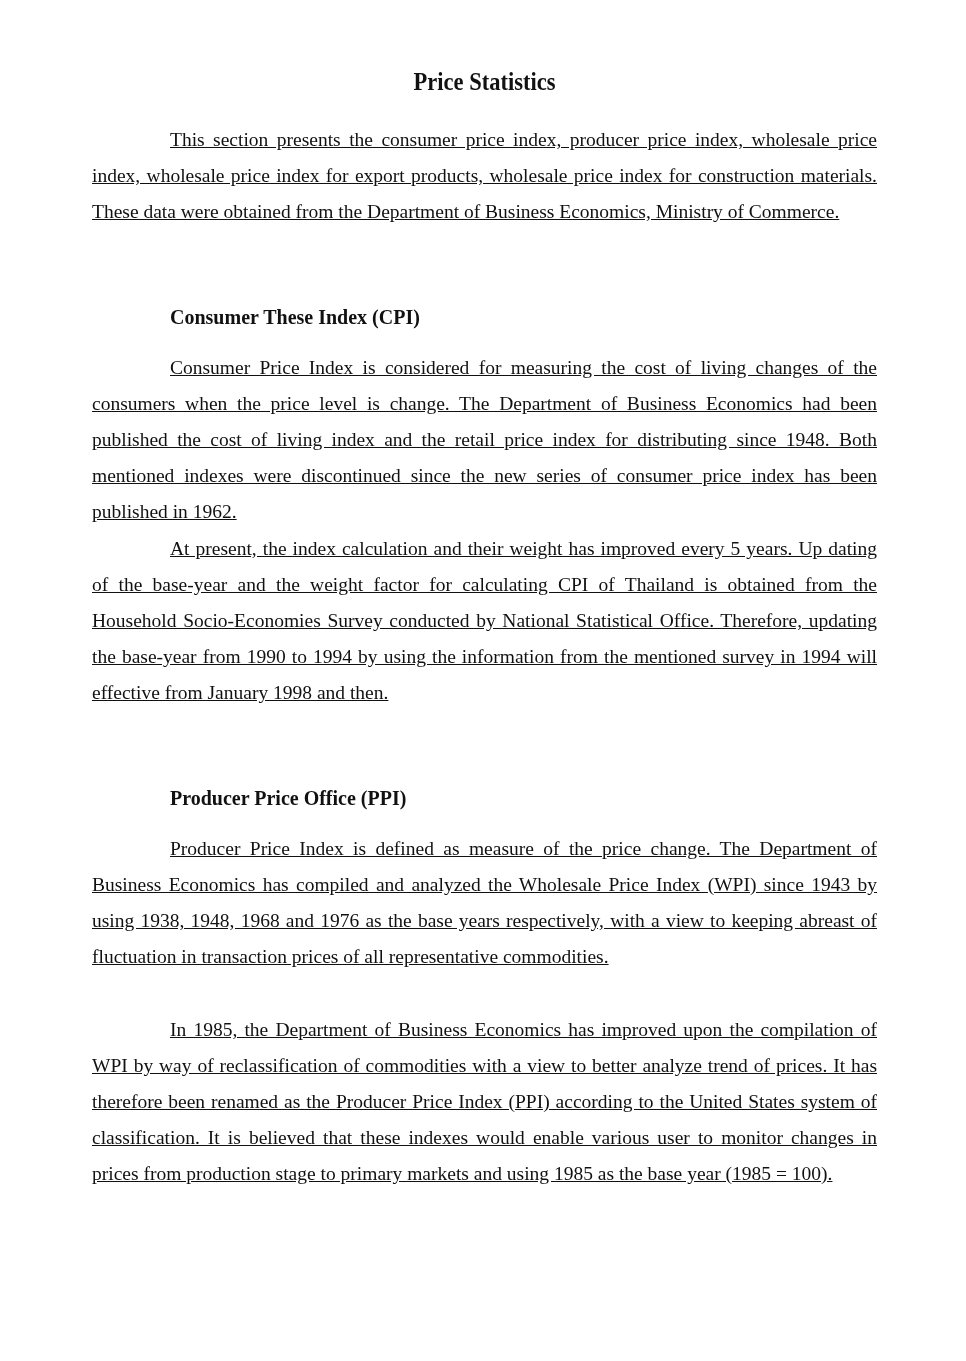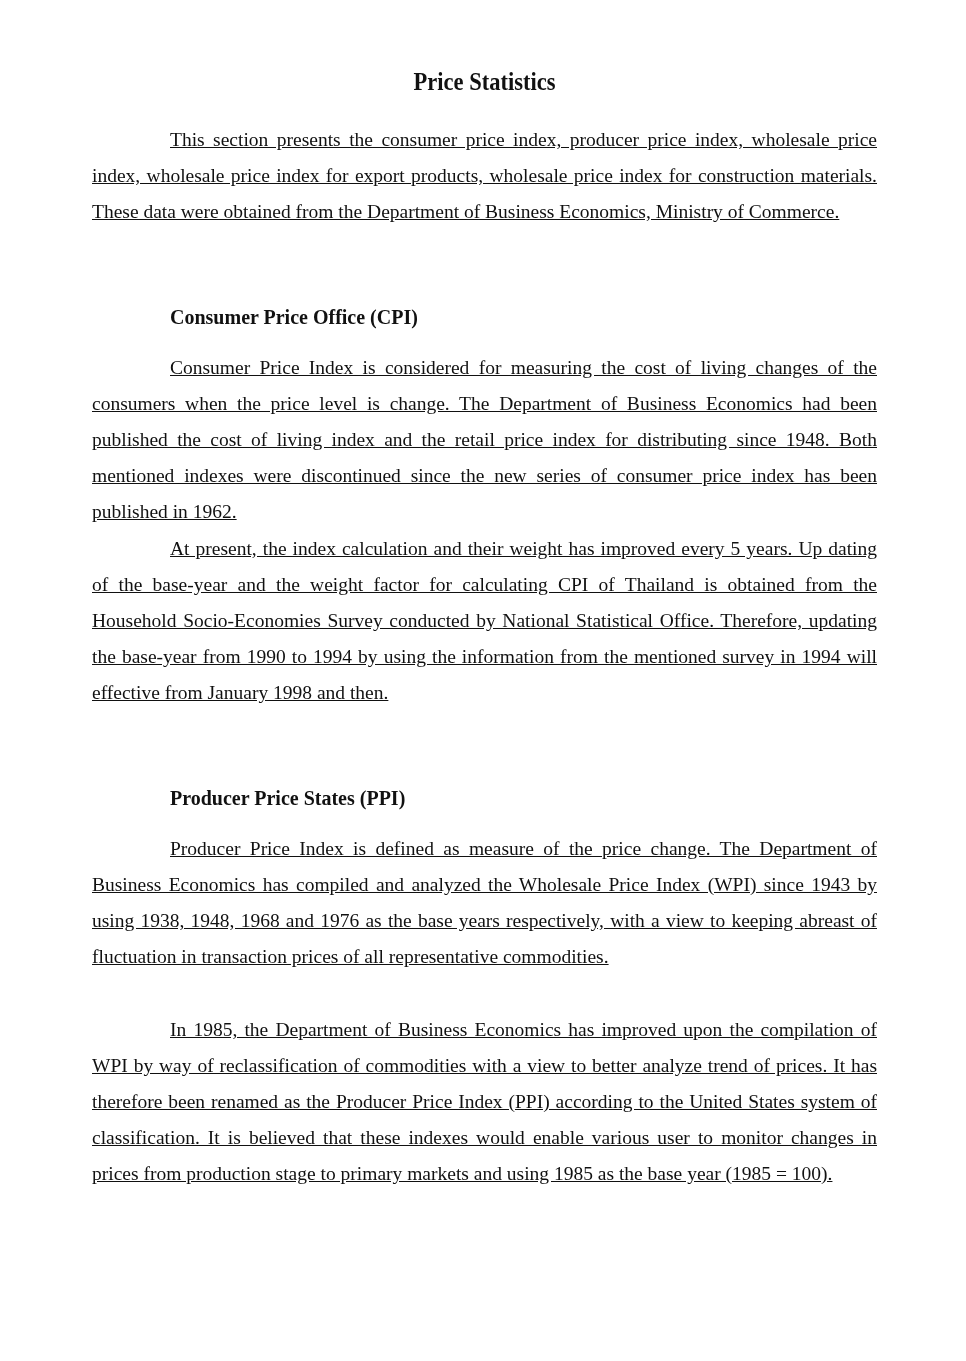--- a/index.html
+++ b/index.html
@@ -28,24 +28,24 @@
     }
   </style>
 </head>
 <body>
 
 <div class="page">
   <h1 class="title">Price Statistics</h1>
 
   <p class="para" style="top:122px;">This section presents the consumer price index, producer price index, wholesale price index, wholesale price index for export products, wholesale price index for construction materials. These data were obtained from the Department of Business Economics, Ministry of Commerce.</p>
 
-  <h2 class="heading" style="top:306px;">Consumer Price Office (CPI)</h2>
+  <h2 class="heading" style="top:306px;">Consumer These Index (CPI)</h2>
 
   <p class="para" style="top:350px;">Consumer Price Index is considered for measuring the cost of living changes of the consumers when the price level is change. The Department of Business Economics had been published the cost of living index and the retail price index for distributing since 1948. Both mentioned indexes were discontinued since the new series of consumer price index has been published in 1962.</p>
 
   <p class="para" style="top:531px;">At present, the index calculation and their weight has improved every 5 years. Up dating of the base-year and the weight factor for calculating CPI of Thailand is obtained from the Household Socio-Economies Survey conducted by National Statistical Office. Therefore, updating the base-year from 1990 to 1994 by using the information from the mentioned survey in 1994 will effective from January 1998 and then.</p>
 
-  <h2 class="heading" style="top:787px;">Producer Price States (PPI)</h2>
+  <h2 class="heading" style="top:787px;">Producer Price Office (PPI)</h2>
 
   <p class="para" style="top:831px;">Producer Price Index is defined as measure of the price change. The Department of Business Economics has compiled and analyzed the Wholesale Price Index (WPI) since 1943 by using 1938, 1948, 1968 and 1976 as the base years respectively, with a view to keeping abreast of fluctuation in transaction prices of all representative commodities.</p>
 
   <p class="para" style="top:1012px;">In 1985, the Department of Business Economics has improved upon the compilation of WPI by way of reclassification of commodities with a view to better analyze trend of prices. It has therefore been renamed as the Producer Price Index (PPI) according to the United States system of classification. It is believed that these indexes would enable various user to monitor changes in prices from production stage to primary markets and using 1985 as the base year (1985 = 100).</p>
 </div>
 
 </body></html>

